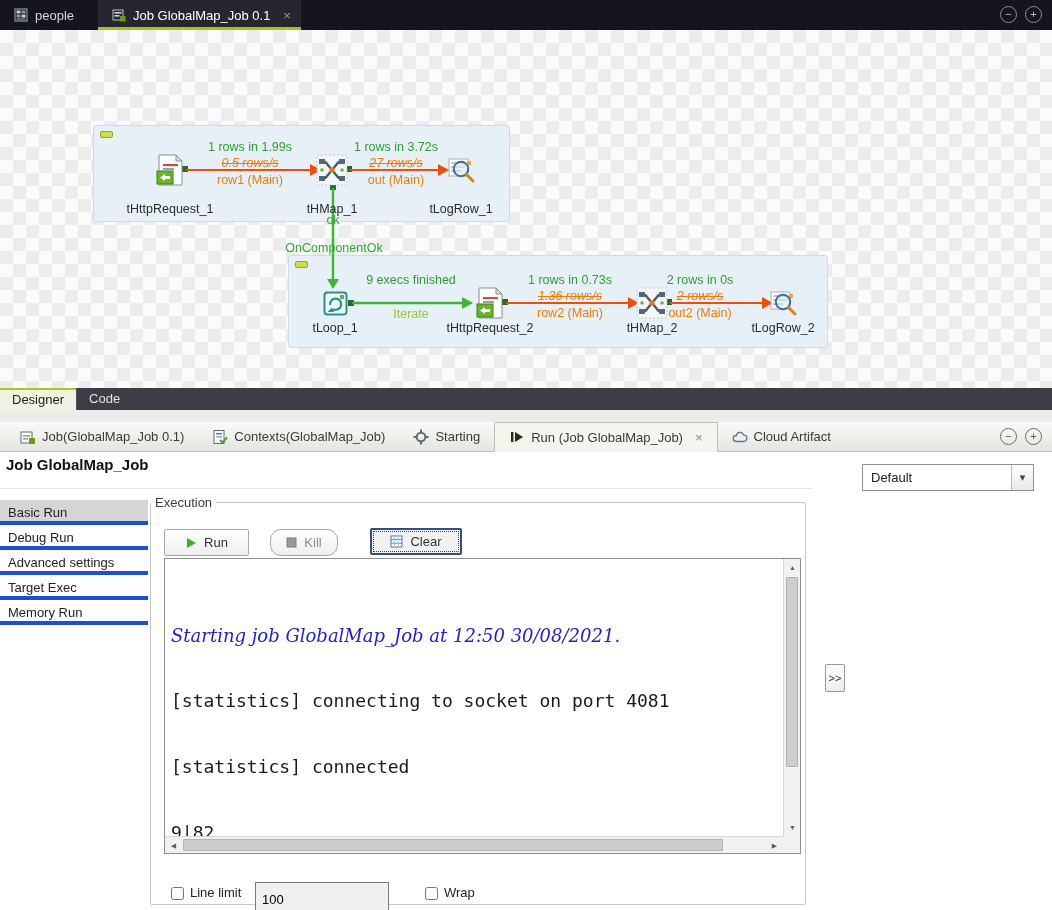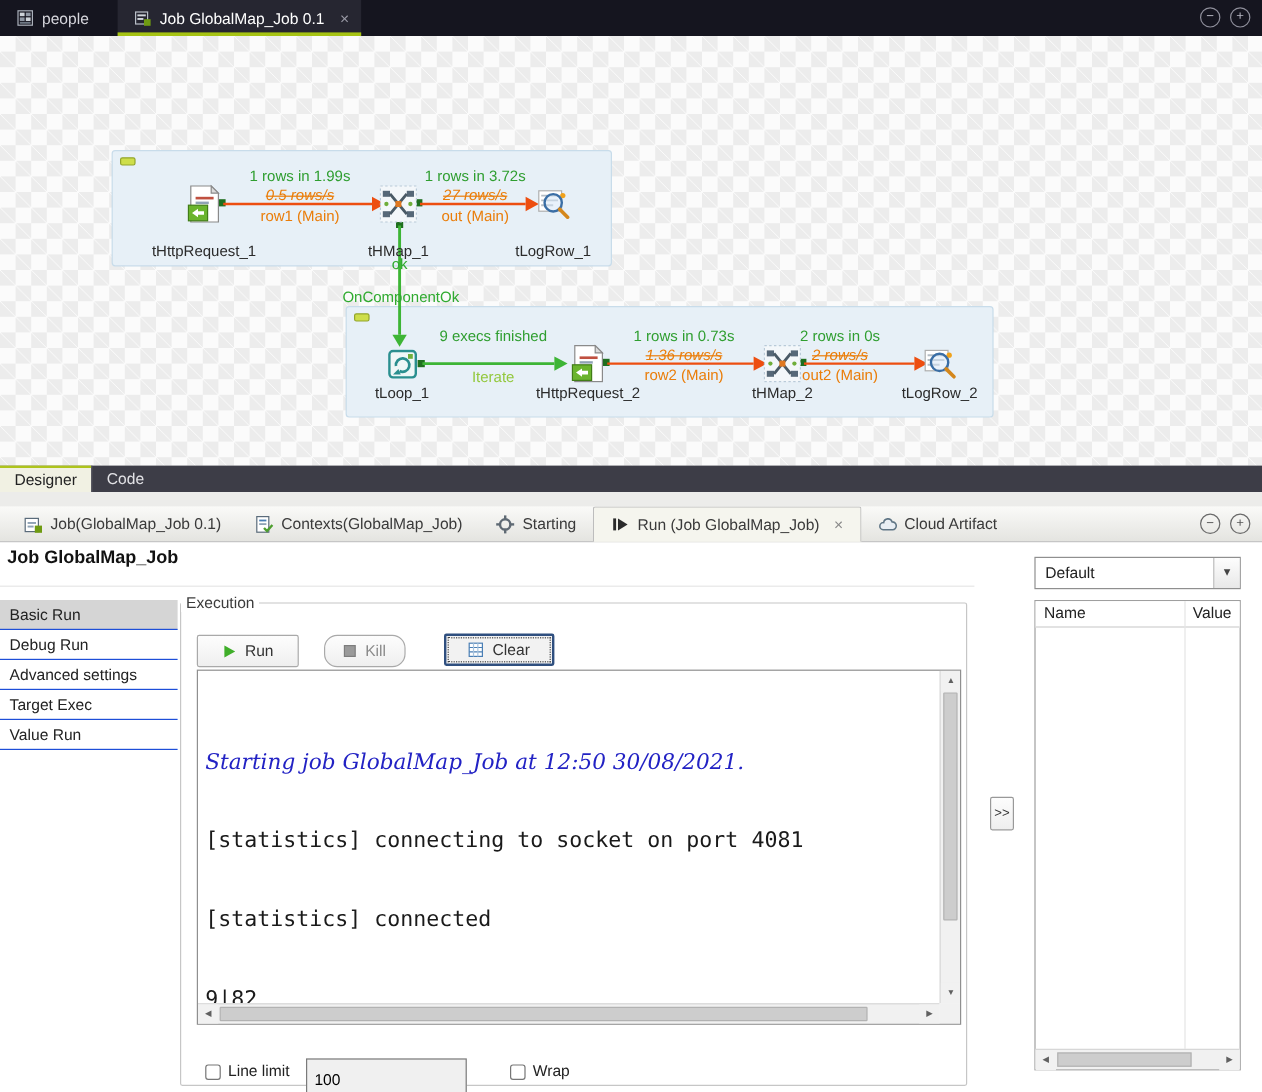--- a/index.html
+++ b/index.html
@@ -47,21 +47,21 @@
   .ptab { display:flex; align-items:center; gap:6px; padding:0 14px; color:#3a3a3a; font-size:13px; }
   .ptab.active { background:#f5f5ee; border:1px solid #bdbdbd; border-bottom:1px solid #f5f5ee; margin-bottom:-1px; border-radius:2px 2px 0 0; }
   .ptab .tab-close { color:#888; }
   .panel-actions { position:absolute; right:10px; top:6px; display:flex; gap:8px; }
 
   .panel-content { position:absolute; left:0; top:42px; width:1052px; height:458px; background:#fff; }
   .job-title { position:absolute; left:6px; top:4px; font-size:15px; font-weight:bold; color:#111; }
   .title-sep { position:absolute; left:0; top:36px; width:812px; height:1px; background:#e7e7e7; }
 
   .left-menu { position:absolute; left:0; top:48px; width:148px; }
-  .menu-item { height:25px; line-height:25px; padding-left:8px; border-bottom:1px solid #1d4ed8; background:#fff; color:#222; font-size:13px; }
+  .menu-item { height:25px; line-height:25px; padding-left:8px; border-bottom:4px solid #1d4ed8; background:#fff; color:#222; font-size:13px; }
   .menu-item.selected { background:#d5d5d5; }
 
   fieldset.execution { position:absolute; left:150px; top:43px; width:656px; height:410px; border:1px solid #c6c6c6; border-radius:2px; }
   fieldset.execution legend { margin-left:0; padding:0 4px; font-size:13px; color:#3c3c3c; }
 
   .btn { position:absolute; height:27px; display:flex; align-items:center; justify-content:center; gap:7px; background:linear-gradient(#fdfdfd,#efefef); border:1px solid #a9a9a9; border-radius:2px; font-size:13px; color:#333; }
   .btn.disabled { color:#8a8a8a; }
   .btn.focused { border:2px solid #2f4f7f; outline:1px dotted #444; outline-offset:-4px; background:#f2f2f2; }
 
   .console { position:absolute; left:13px; top:48px; width:637px; height:296px; background:#fff; border:1px solid #8f8f8f; overflow:hidden; }
@@ -319,21 +319,21 @@
       <div class="left-menu">
 
           <div class="menu-item selected">Basic Run</div>
 
           <div class="menu-item">Debug Run</div>
 
           <div class="menu-item">Advanced settings</div>
 
           <div class="menu-item">Target Exec</div>
 
-          <div class="menu-item">Value Run</div>
+          <div class="menu-item">Memory Run</div>
         </div>
 
       <fieldset class="execution">
         <legend>Execution</legend>
 
         <div class="btn" style="left:13px;top:19px;width:85px;">
           <svg width="12" height="12" viewBox="0 0 12 12">
               <polygon points="2,1 11,6 2,11" fill="#3fae29"></polygon>
             </svg>
           <span>Run</span>
@@ -415,27 +415,15 @@
         <span class="chk-label" style="left:293px;top:375px;">Wrap</span>
       </fieldset>
 
       <div class="expand-btn">&gt;&gt;</div>
 
       <div class="ctx-select">
         <span class="val">Default</span>
         <span class="dd">▾</span>
       </div>
 
-      <div class="var-table">
-        <div class="var-header">
-          <span class="h1">Name</span>
-          <span class="h2">Value</span>
-        </div>
-        <div class="col-sep"></div>
-        <div class="var-hscroll">
-          <div class="scroll-arrow" style="left:0;">◀</div>
-          <div class="var-hthumb"></div>
-          <div class="scroll-arrow" style="right:0;">▶</div>
-        </div>
-      </div>
     </div>
   </div>
 </div>
 
 </body></html>

